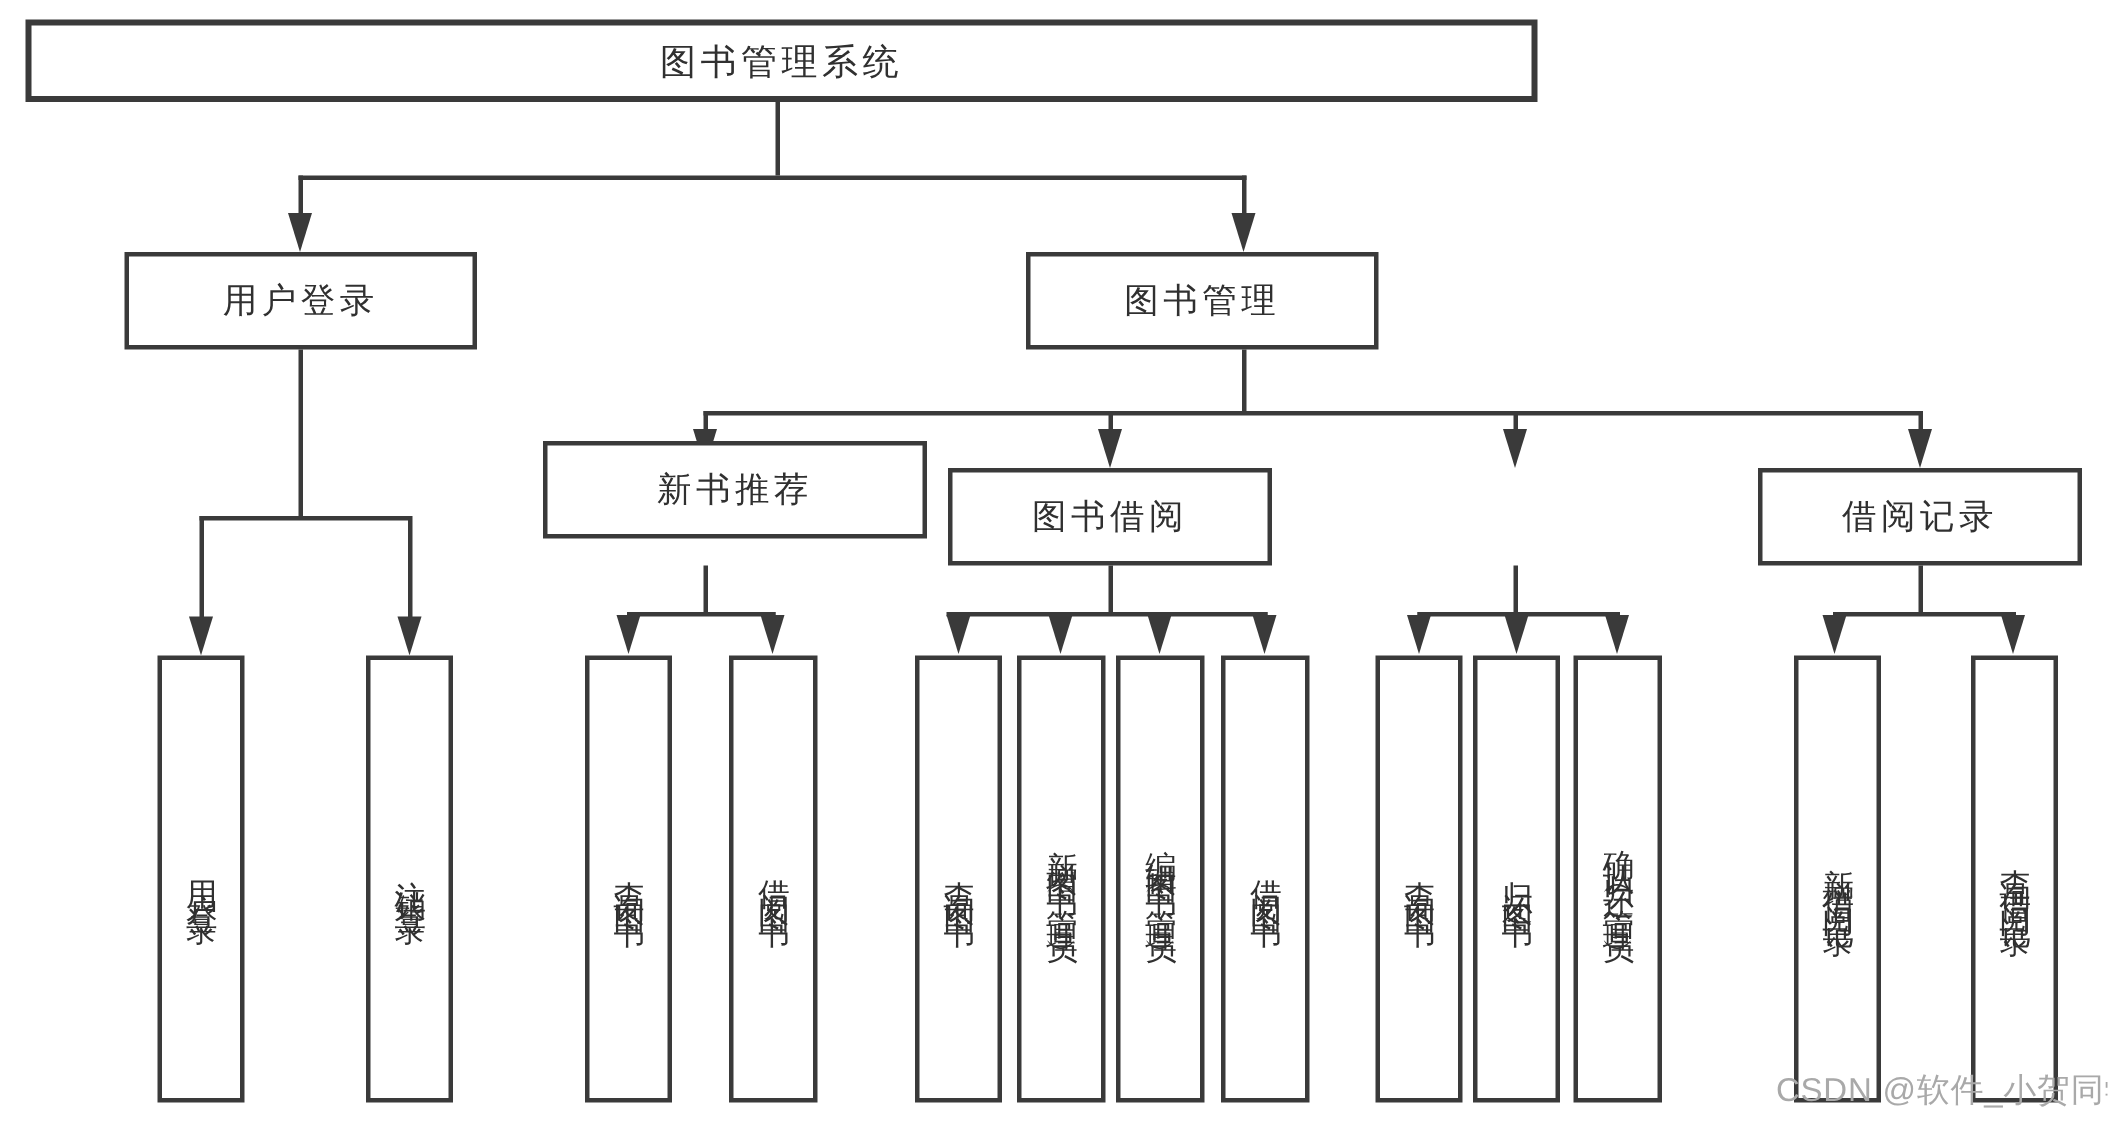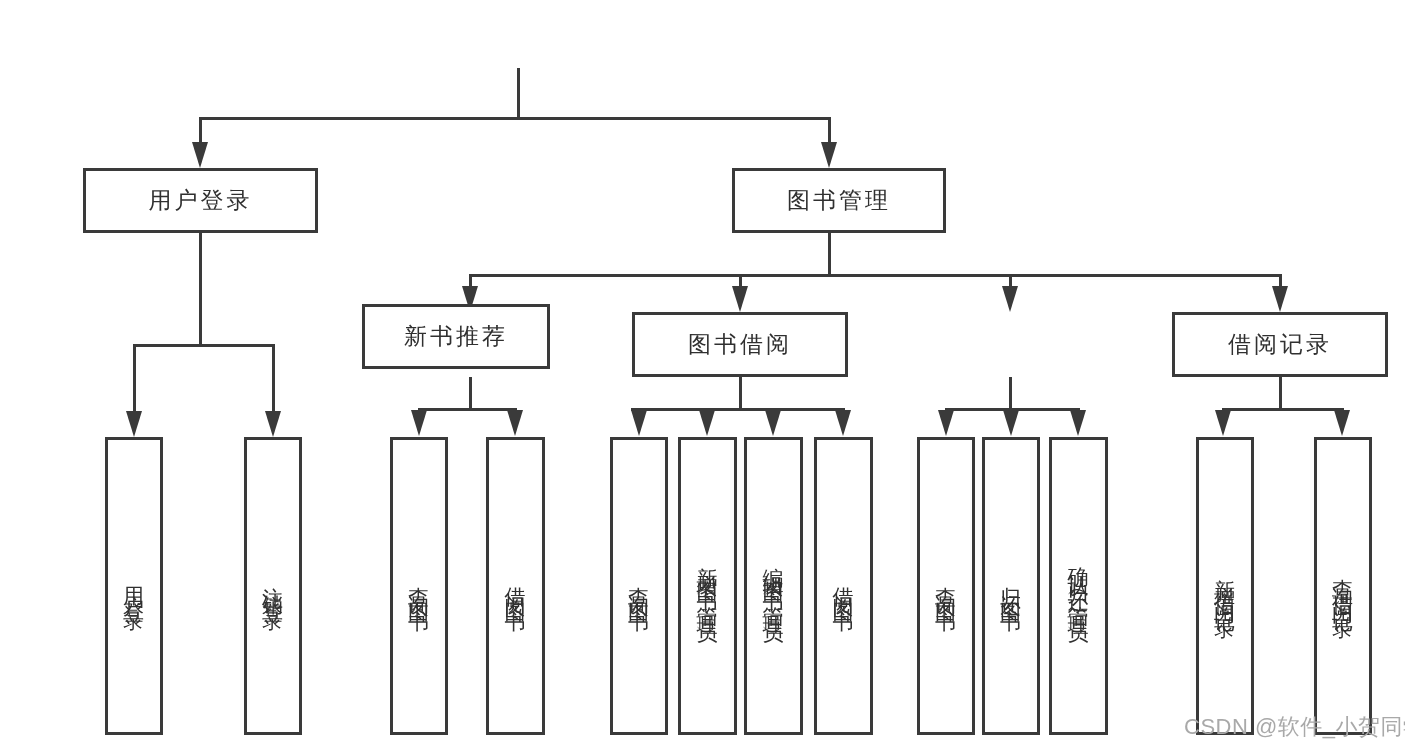--- a/index.html
+++ b/index.html
@@ -69,50 +69,51 @@
     letter-spacing: 0.5px;
     z-index: 10;
     white-space: nowrap;
   }
 </style>
 </head>
 <body>
 
 <div class="canvas">
 
+  <div class="node root" style="left:17px; top:13px; width:1008px; height:55px;">图书管理系统</div>
 
   <div class="vl" style="left:517px; top:68px; height:49px;"></div>
   <div class="hl" style="left:199px; top:117px; width:632px;"></div>
   <div class="vl" style="left:199px; top:117px; height:27px;"></div>
   <div class="vl" style="left:828px; top:117px; height:27px;"></div>
   <div class="ar" style="left:192px; top:142px;"></div>
   <div class="ar" style="left:821px; top:142px;"></div>
 
   <div class="node" style="left:83px; top:168px; width:235px; height:65px;">用户登录</div>
-  <div class="node" style="left:732px; top:168px; width:214px; height:65px;">图书管理</div>
+  <div class="node" style="left:684px; top:168px; width:235px; height:65px;">图书管理</div>
 
   <div class="vl" style="left:199px; top:233px; height:111px;"></div>
   <div class="hl" style="left:133px; top:344px; width:141px;"></div>
   <div class="vl" style="left:133px; top:344px; height:69px;"></div>
   <div class="vl" style="left:272px; top:344px; height:69px;"></div>
   <div class="ar" style="left:126px; top:411px;"></div>
   <div class="ar" style="left:265px; top:411px;"></div>
 
   <div class="vl" style="left:828px;  top:233px; height:41px;"></div>
   <div class="hl" style="left:469px;  top:274px; width:812px;"></div>
   <div class="vl" style="left:469px;  top:274px; height:14px;"></div>
   <div class="vl" style="left:739px;  top:274px; height:14px;"></div>
   <div class="vl" style="left:1009px; top:274px; height:14px;"></div>
   <div class="vl" style="left:1279px; top:274px; height:14px;"></div>
   <div class="ar" style="left:462px;  top:286px;"></div>
   <div class="ar" style="left:732px;  top:286px;"></div>
   <div class="ar" style="left:1002px; top:286px;"></div>
   <div class="ar" style="left:1272px; top:286px;"></div>
 
-  <div class="node" style="left:362px; top:304px; width:188px; height:65px;">新书推荐</div>
+  <div class="node" style="left:362px; top:294px; width:256px; height:65px;">新书推荐</div>
   <div class="node" style="left:632px; top:312px; width:216px; height:65px;">图书借阅</div>
   <div class="node" style="left:1172px; top:312px; width:216px; height:65px;">借阅记录</div>
 
   <div class="vl" style="left:469px;  top:377px; height:31px;"></div>
   <div class="vl" style="left:739px;  top:377px; height:31px;"></div>
   <div class="vl" style="left:1009px; top:377px; height:31px;"></div>
   <div class="vl" style="left:1279px; top:377px; height:31px;"></div>
 
   <div class="hl" style="left:418px;  top:408px; width:99px;"></div>
   <div class="hl" style="left:631px;  top:408px; width:214px;"></div>

